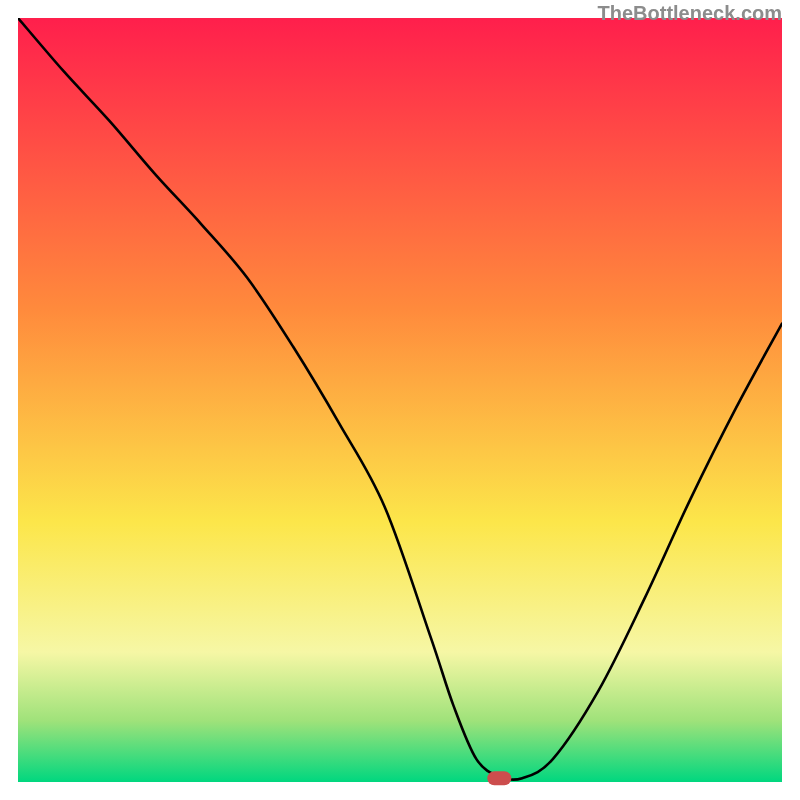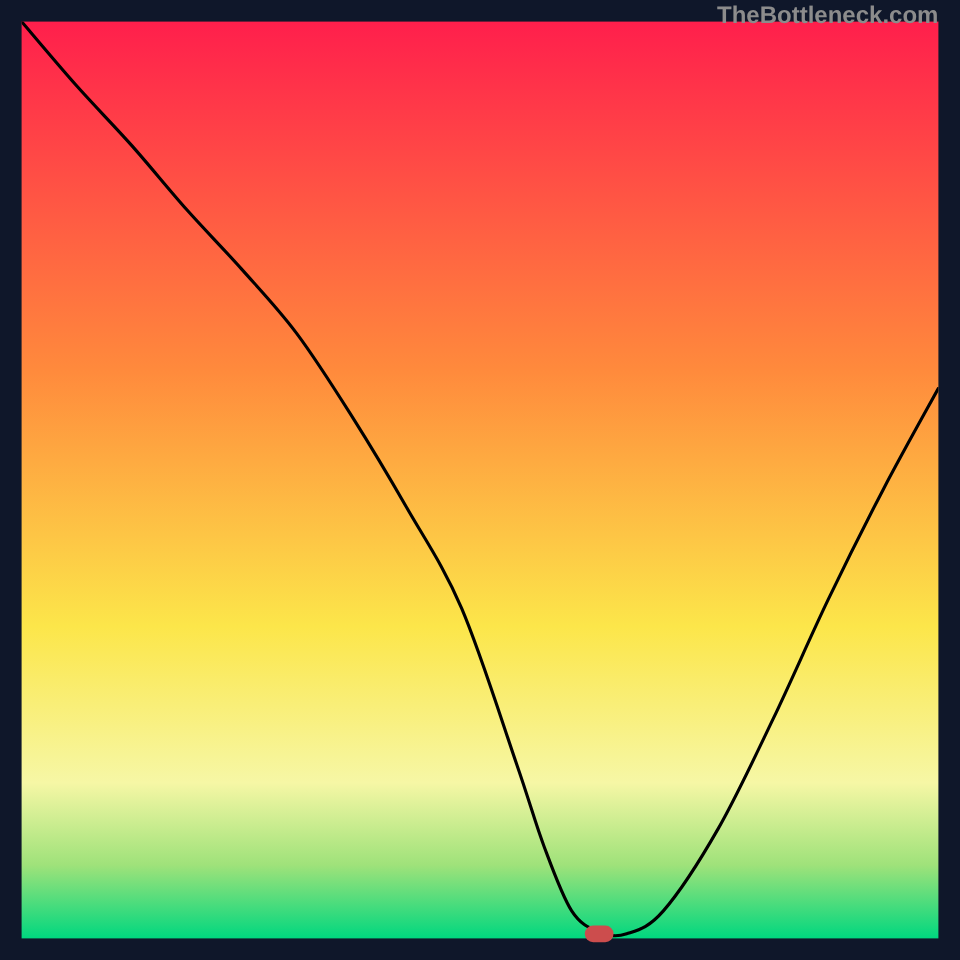--- a/index.html
+++ b/index.html
@@ -9,21 +9,21 @@
     height: 800px;
     background: #000000;
     overflow: hidden;
   }
   .frame {
     position: absolute;
     left: 0;
     top: 0;
     width: 800px;
     height: 800px;
-    background: #0f172a;
+    background: #ffffff;
   }
   .watermark {
     position: absolute;
     top: 2px;
     right: 18px;
     font-family: Arial, Helvetica, sans-serif;
     font-size: 20px;
     font-weight: bold;
     color: #8c8c8c;
   }

